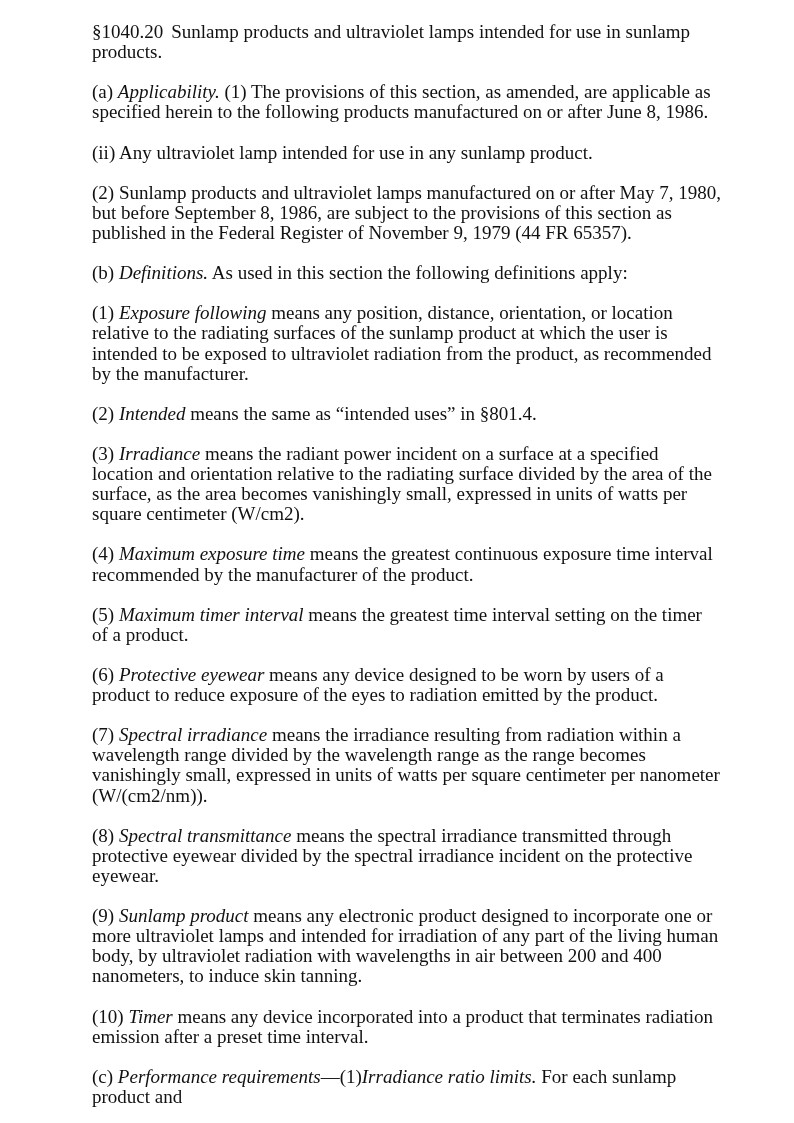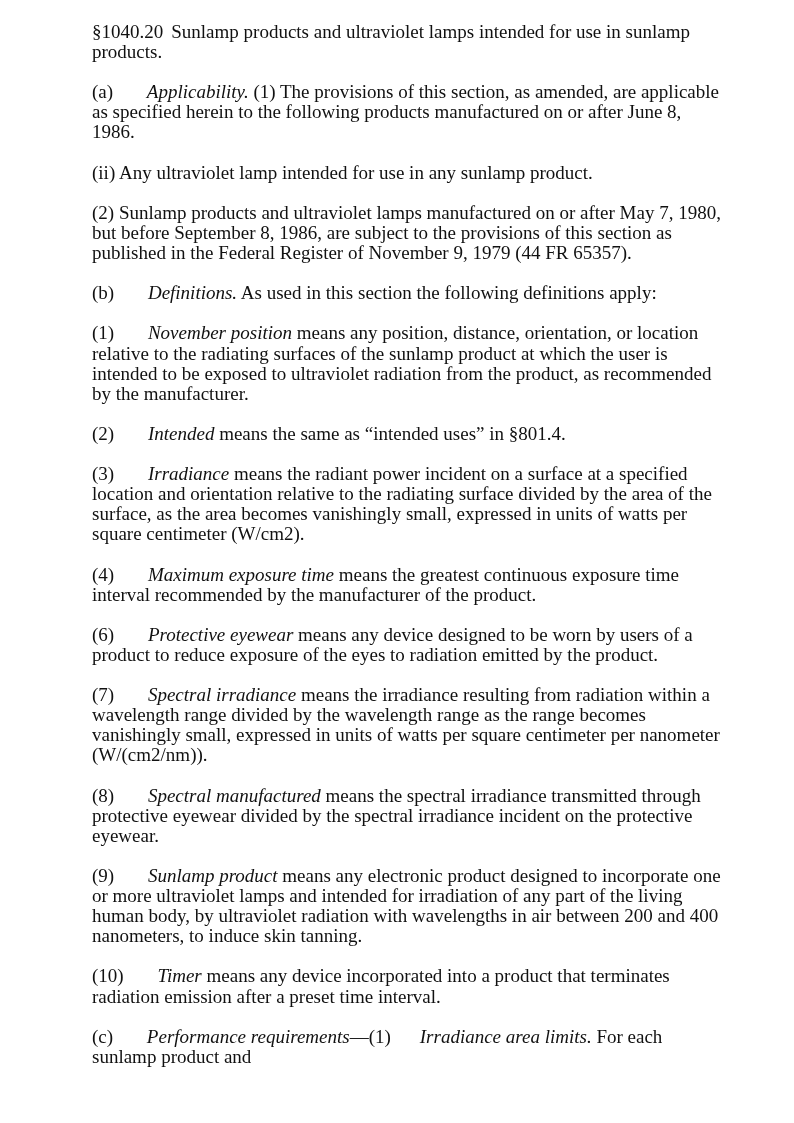--- a/index.html
+++ b/index.html
@@ -4,36 +4,37 @@
 <style>
   html, body { margin: 0; padding: 0; background: #ffffff; }
   body { width: 794px; height: 1123px; overflow: hidden; position: relative; }
   .page {
     position: absolute; left: 92px; top: 22px; width: 630px;
     font-family: "Liberation Serif", serif; font-size: 19px; line-height: 20.1px;
     color: #111111;
   }
   .para { margin: 0 0 20.1px 0; }
   .title .sec { margin-right: 8px; }
-  em { font-style: italic; margin-left: 29px; }
+  em { font-style: italic; }
 </style>
 </head>
 <body>
 
 <div class="page">
   <p class="para title"><span class="sec">§1040.20</span><span>Sunlamp products and ultraviolet lamps intended for use in sunlamp products.</span></p>
   <div id="paras">
       <p class="para"><span>(a) </span><em>Applicability.</em><span> (1) The provisions of this section, as amended, are applicable as specified herein to the following products manufactured on or after June 8, 1986.</span></p>
       <p class="para"><span>(ii) Any ultraviolet lamp intended for use in any sunlamp product.</span></p>
       <p class="para"><span>(2) Sunlamp products and ultraviolet lamps manufactured on or after May 7, 1980, but before September 8, 1986, are subject to the provisions of this section as published in the Federal Register of November 9, 1979 (44 FR 65357).</span></p>
       <p class="para"><span>(b) </span><em>Definitions.</em><span> As used in this section the following definitions apply:</span></p>
-      <p class="para"><span>(1) </span><em>November position</em><span> means any position, distance, orientation, or location relative to the radiating surfaces of the sunlamp product at which the user is intended to be exposed to ultraviolet radiation from the product, as recommended by the manufacturer.</span></p>
+      <p class="para"><span>(1) </span><em>Exposure following</em><span> means any position, distance, orientation, or location relative to the radiating surfaces of the sunlamp product at which the user is intended to be exposed to ultraviolet radiation from the product, as recommended by the manufacturer.</span></p>
       <p class="para"><span>(2) </span><em>Intended</em><span> means the same as “intended uses” in §801.4.</span></p>
       <p class="para"><span>(3) </span><em>Irradiance</em><span> means the radiant power incident on a surface at a specified location and orientation relative to the radiating surface divided by the area of the surface, as the area becomes vanishingly small, expressed in units of watts per square centimeter (W/cm2).</span></p>
       <p class="para"><span>(4) </span><em>Maximum exposure time</em><span> means the greatest continuous exposure time interval recommended by the manufacturer of the product.</span></p>
+      <p class="para"><span>(5) </span><em>Maximum timer interval</em><span> means the greatest time interval setting on the timer of a product.</span></p>
       <p class="para"><span>(6) </span><em>Protective eyewear</em><span> means any device designed to be worn by users of a product to reduce exposure of the eyes to radiation emitted by the product.</span></p>
       <p class="para"><span>(7) </span><em>Spectral irradiance</em><span> means the irradiance resulting from radiation within a wavelength range divided by the wavelength range as the range becomes vanishingly small, expressed in units of watts per square centimeter per nanometer (W/(cm2/nm)).</span></p>
-      <p class="para"><span>(8) </span><em>Spectral manufactured</em><span> means the spectral irradiance transmitted through protective eyewear divided by the spectral irradiance incident on the protective eyewear.</span></p>
+      <p class="para"><span>(8) </span><em>Spectral transmittance</em><span> means the spectral irradiance transmitted through protective eyewear divided by the spectral irradiance incident on the protective eyewear.</span></p>
       <p class="para"><span>(9) </span><em>Sunlamp product</em><span> means any electronic product designed to incorporate one or more ultraviolet lamps and intended for irradiation of any part of the living human body, by ultraviolet radiation with wavelengths in air between 200 and 400 nanometers, to induce skin tanning.</span></p>
       <p class="para"><span>(10) </span><em>Timer</em><span> means any device incorporated into a product that terminates radiation emission after a preset time interval.</span></p>
-      <p class="para"><span>(c) </span><em>Performance requirements</em><span>—(1)</span><em>Irradiance area limits.</em><span> For each sunlamp product and</span></p>
+      <p class="para"><span>(c) </span><em>Performance requirements</em><span>—(1)</span><em>Irradiance ratio limits.</em><span> For each sunlamp product and</span></p>
     </div>
 </div>
 
 </body></html>

